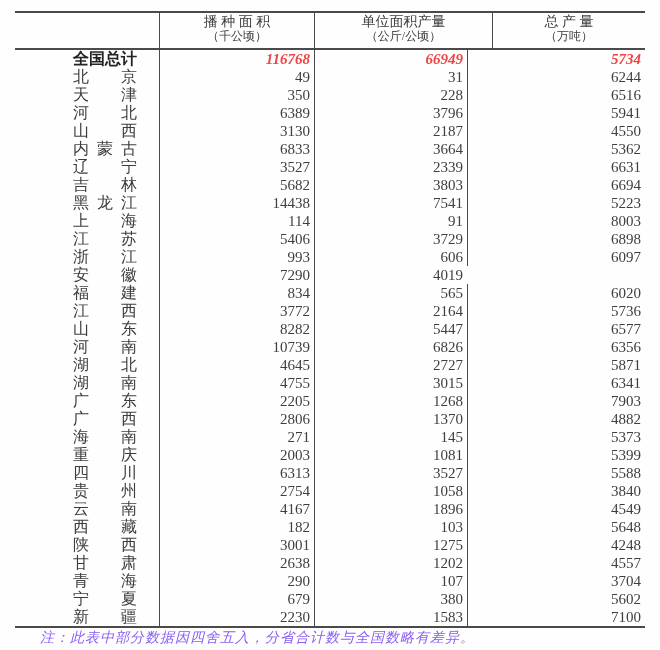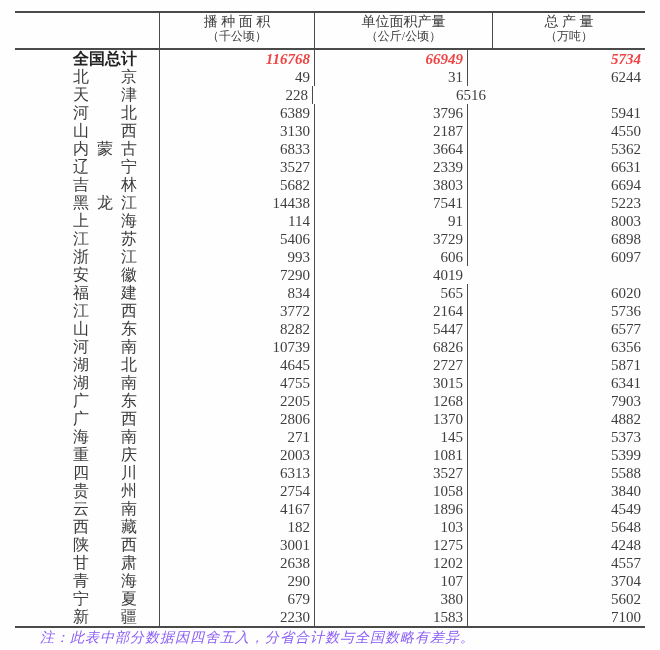--- a/index.html
+++ b/index.html
@@ -114,20 +114,21 @@
           <div class="cell num c2">31</div>
           <div class="cell num c3">6244</div>
         </div>
         <div class="row">
           <div class="cell name">
             <span class="name-inner">
               <span>天</span>
               <span>津</span>
             </span>
           </div>
+          <div class="cell num c1">350</div>
           <div class="cell num c2">228</div>
           <div class="cell num c3">6516</div>
         </div>
         <div class="row">
           <div class="cell name">
             <span class="name-inner">
               <span>河</span>
               <span>北</span>
             </span>
           </div>

